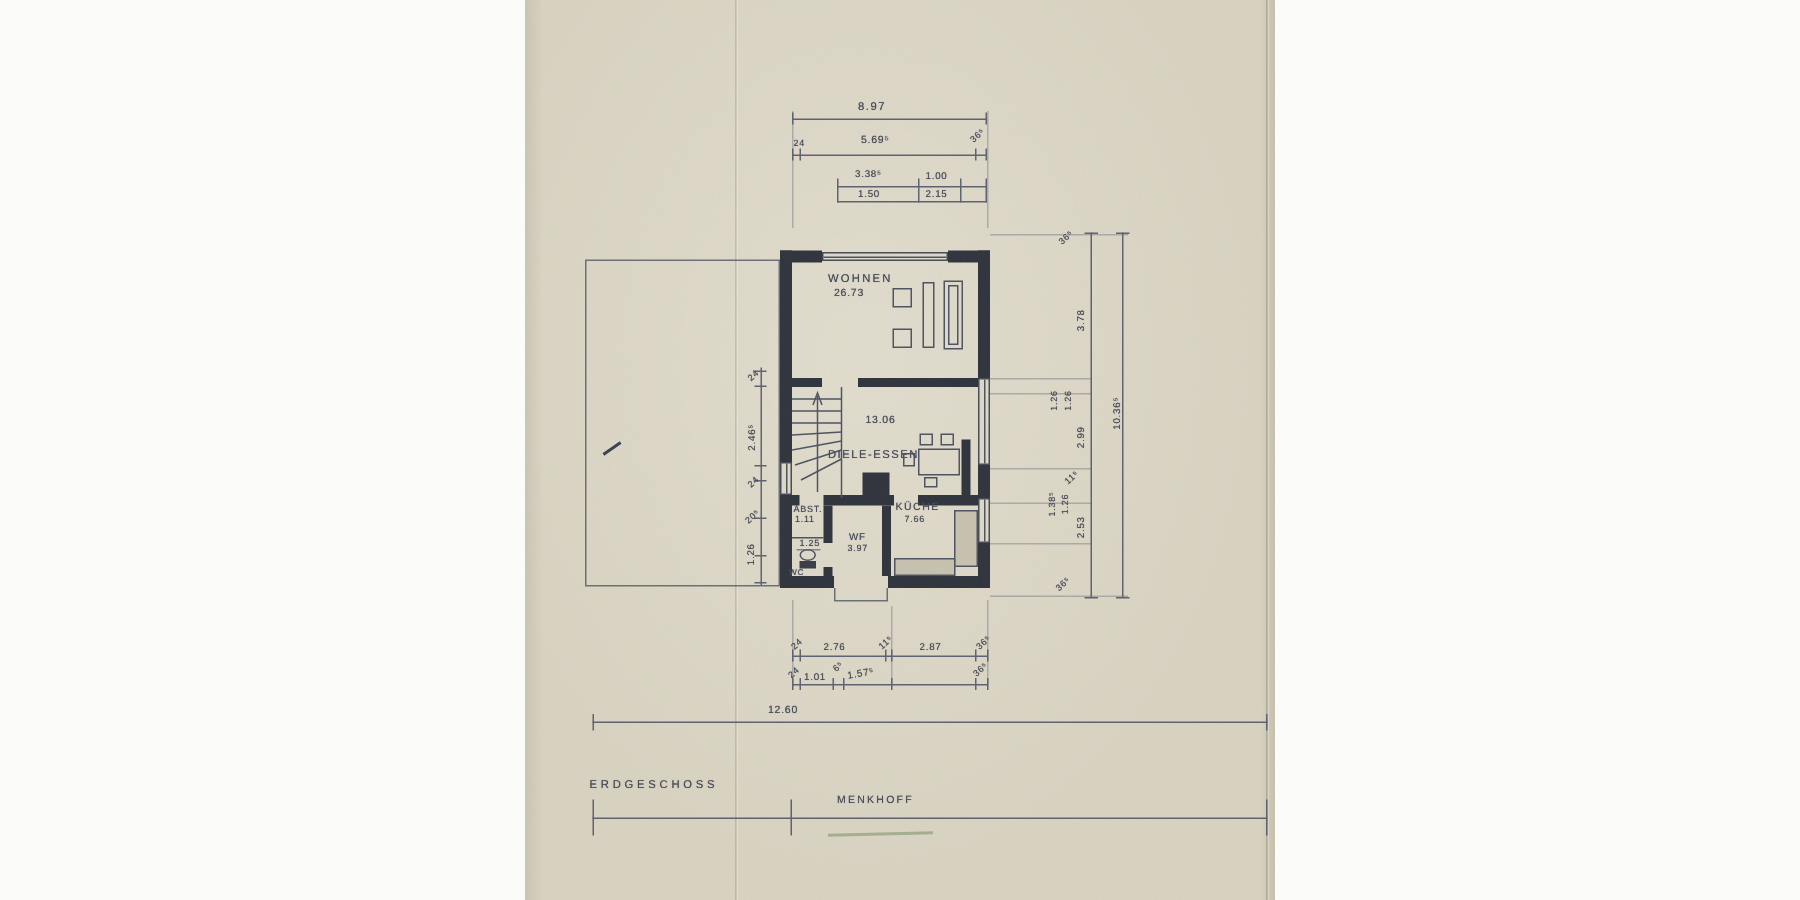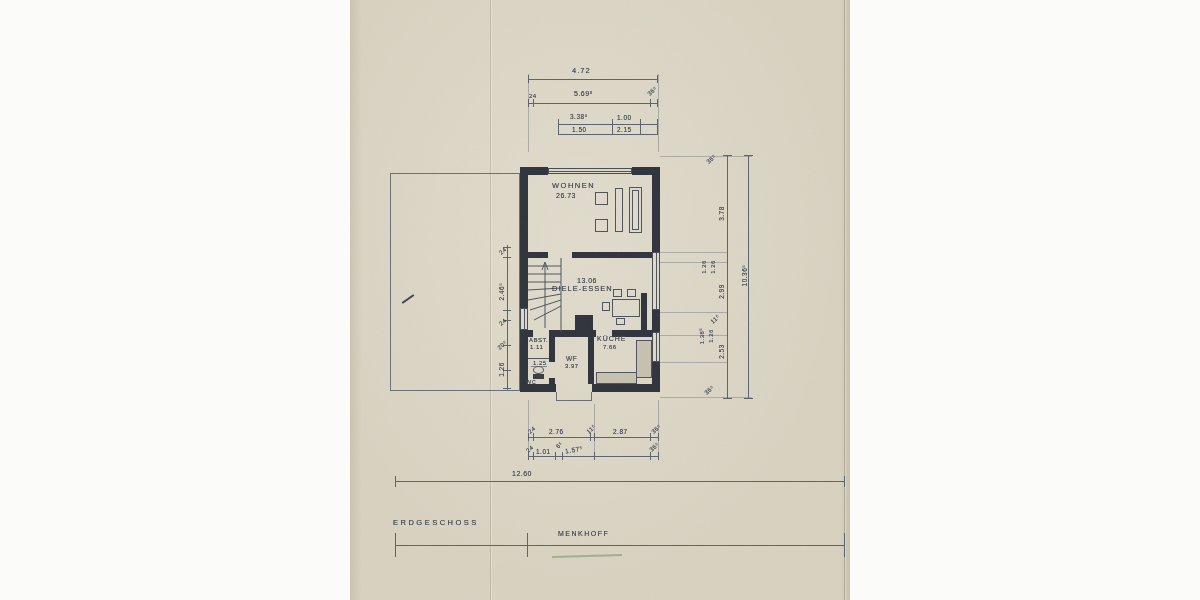--- a/index.html
+++ b/index.html
@@ -176,31 +176,31 @@
   <div class="dl" style="left:45px;top:533px;width:1px;height:24px"></div>
   <div class="dl" style="left:177px;top:533px;width:1px;height:24px"></div>
   <div class="dl" style="left:494px;top:533px;width:1px;height:24px"></div>
   <div class="abs" style="left:202px;top:555px;width:70px;height:2px;background:rgba(110,140,90,.5);transform:rotate(-1.5deg)"></div>
 
   <div class="dl" style="left:181px;top:366px;width:16px;height:1px;opacity:.7"></div>
 
   <div class="lbl fs75" style="left:202px;top:181px;letter-spacing:1.5px">WOHNEN</div>
   <div class="lbl fs7" style="left:206px;top:192px">26.73</div>
   <div class="lbl fs7" style="left:227px;top:277px">13.06</div>
-  <div class="lbl fs75" style="left:202px;top:284px;letter-spacing:1px">DIELE-ESSEN</div>
+  <div class="lbl fs75" style="left:202px;top:298px;letter-spacing:1px">DIELE-ESSEN</div>
   <div class="lbl fs6" style="left:179px;top:337px">ABST.</div>
   <div class="lbl fs6" style="left:180px;top:344px">1.11</div>
   <div class="lbl fs6" style="left:183px;top:360px">1.25</div>
   <div class="lbl fs55" style="left:176px;top:379px">WC</div>
   <div class="lbl fs65" style="left:216px;top:355px">WF</div>
   <div class="lbl fs6" style="left:215px;top:363px">3.97</div>
   <div class="lbl fs7" style="left:247px;top:335px;letter-spacing:1px">KÜCHE</div>
   <div class="lbl fs6" style="left:253px;top:344px">7.66</div>
 
-  <div class="lbl fs75" style="left:222px;top:66px;letter-spacing:1px">4.72</div>
+  <div class="lbl fs75" style="left:222px;top:66px;letter-spacing:1px">8.97</div>
   <div class="lbl fs6" style="left:179px;top:93px">24</div>
   <div class="lbl fs7" style="left:224px;top:90px">5.69⁵</div>
   <div class="lbl fs6 rotD" style="left:297px;top:88px">36⁵</div>
   <div class="lbl fs65" style="left:220px;top:113px">3.38⁵</div>
   <div class="lbl fs65" style="left:267px;top:114px">1.00</div>
   <div class="lbl fs65" style="left:222px;top:126px">1.50</div>
   <div class="lbl fs65" style="left:267px;top:126px">2.15</div>
 
   <div class="lbl fs6 rotD" style="left:356px;top:156px">36⁵</div>
   <div class="lbl fs65 rotV" style="left:364px;top:210px">3.78</div>

